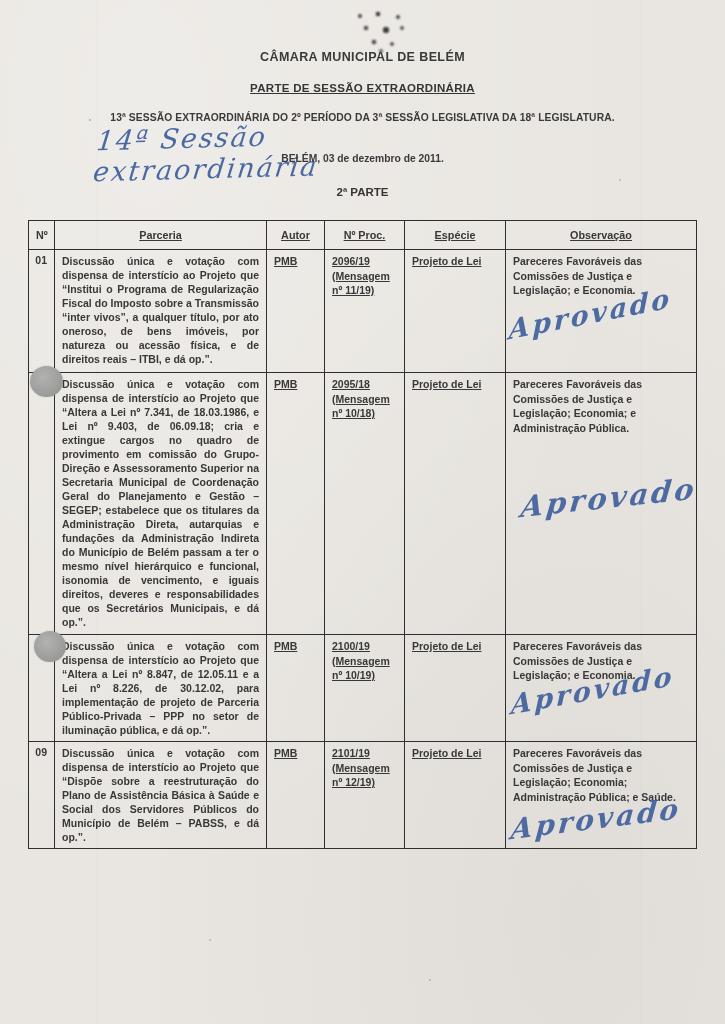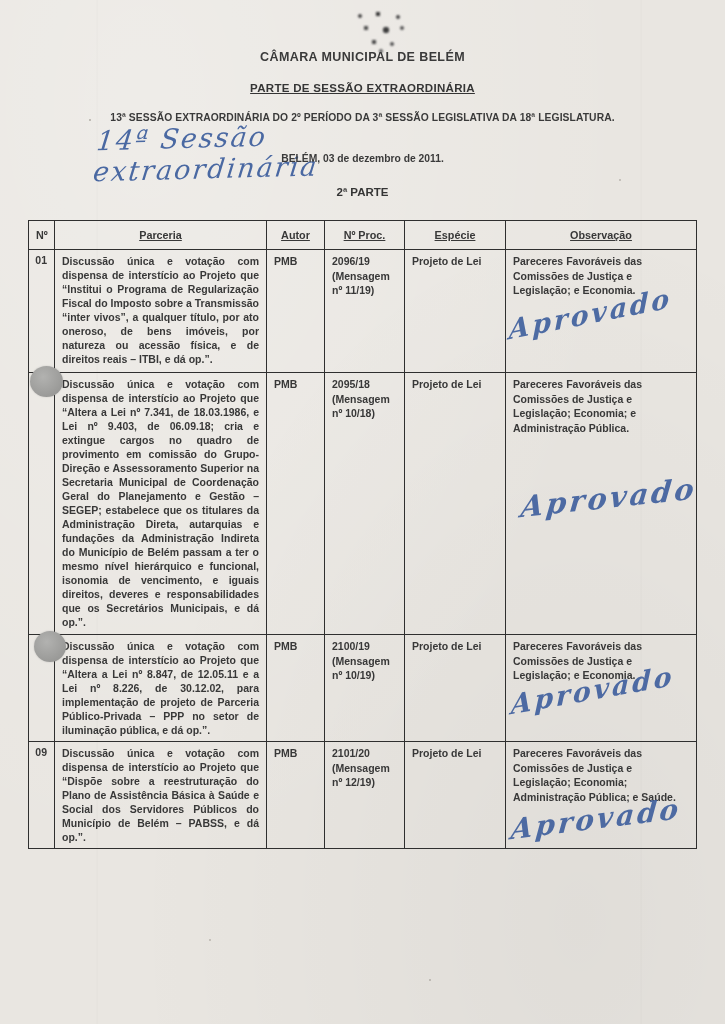--- a/index.html
+++ b/index.html
@@ -86,21 +86,21 @@
     border:1.6px solid #2f2f2f;
     padding:4px 7px 4px 7px;
     vertical-align:top;
     font-weight:bold;
   }
   .pauta thead th{height:20px;text-align:center;vertical-align:middle;font-size:10.8px;}
   .pauta thead th span{text-decoration:underline;}
   .pauta thead th.no-u span{text-decoration:none;}
   td.num{text-align:right;padding-left:5px;}
   td.assunto{text-align:justify;line-height:14px;}
-  td.autor,td.proc,td.especie{line-height:14.5px;}
+  td.autor,td.proc,td.especie{line-height:14.5px;text-decoration:underline;}
   td.obs{line-height:14.5px;position:relative;}
   tr.r0{height:123px;} tr.r1{height:262px;} tr.r2{height:98px;} tr.r3{height:98px;}
 
   
   .dot{
     position:absolute;border-radius:50%;
     background:radial-gradient(circle at 40% 35%, #b2b2b0, #9a9a98 70%, #8f8f8d);
     box-shadow:0 0 2px rgba(0,0,0,.15);
   }
   .dot1{left:30px;top:366px;width:33px;height:31px;}
@@ -181,21 +181,21 @@
         <td class="obs">
           <span>Pareceres Favoráveis das Comissões de Justiça e Legislação; e Economia.</span>
           <span class="hand stamp">Aprovado</span>
         </td>
       </tr>
       <tr class="r3">
         <td class="num">09</td>
         <td class="assunto">Discussão única e votação com dispensa de interstício ao Projeto que “Dispõe sobre a reestruturação do Plano de Assistência Básica à Saúde e Social dos Servidores Públicos do Município de Belém – PABSS, e dá op.”.</td>
         <td class="autor">PMB</td>
         <td class="proc">
-          <div>2101/20</div>
+          <div>2101/19</div>
           <div>(Mensagem nº 12/19)</div>
         </td>
         <td class="especie">Projeto de Lei</td>
         <td class="obs">
           <span>Pareceres Favoráveis das Comissões de Justiça e Legislação; Economia; Administração Pública; e Saúde.</span>
           <span class="hand stamp">Aprovado</span>
         </td>
       </tr>
     </tbody>
   </table>

